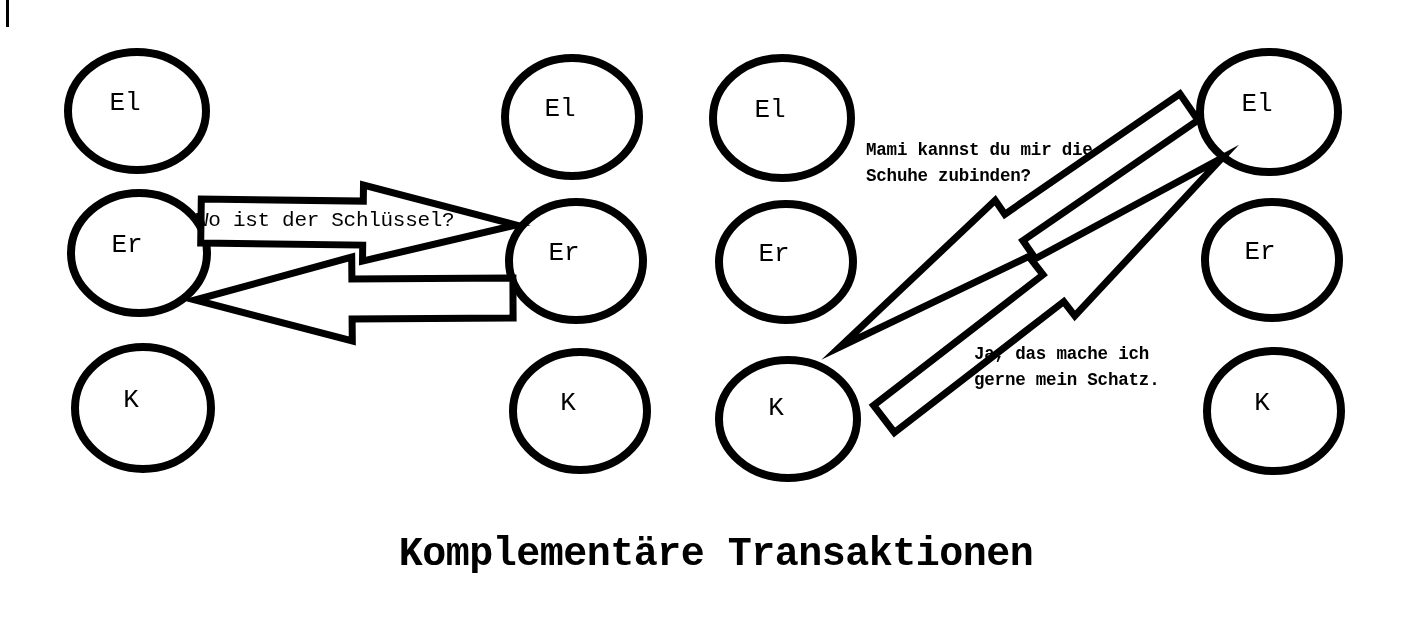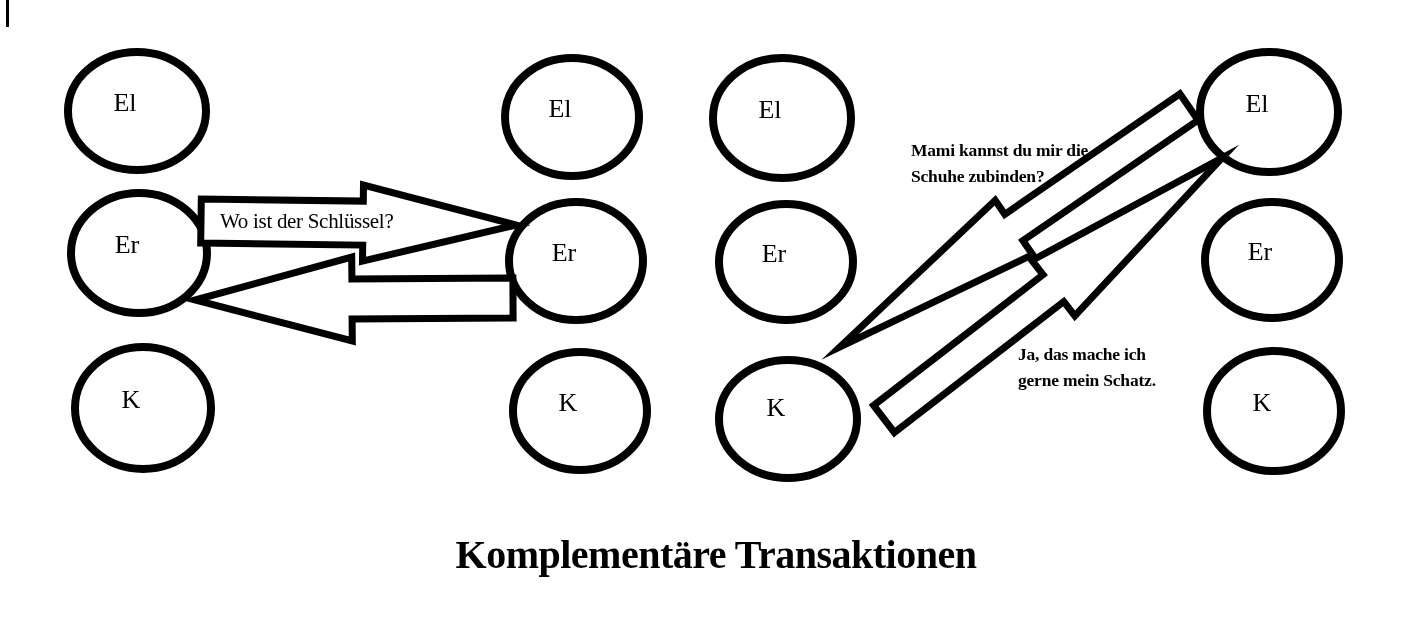--- a/index.html
+++ b/index.html
@@ -1,18 +1,18 @@
 <!DOCTYPE html>
 <html><head>
 <meta charset="utf-8">
 <style>
   html,body{margin:0;padding:0;background:#ffffff;}
   .stage{
     position:relative;width:1410px;height:622px;background:#ffffff;overflow:hidden;
-    font-family:Liberation Serif, serif;color:#000;
+    font-family:Liberation Mono, monospace;color:#000;
   }
   .caret{position:absolute;left:6px;top:0;width:3px;height:27px;background:#000;}
   svg.shapes{position:absolute;left:0;top:0;}
   .lbl{
     position:absolute;width:64px;height:32px;line-height:32px;text-align:center;
     font-size:26px;color:#000;
   }
   .arrowtext{
     position:absolute;font-size:21px;line-height:26px;white-space:nowrap;
     letter-spacing:-0.3px;color:#000;
@@ -61,21 +61,21 @@
   <div class="lbl" style="left:536px;top:387px">K</div>
 
   <div class="lbl" style="left:738px;top:94px">El</div>
   <div class="lbl" style="left:742px;top:238px">Er</div>
   <div class="lbl" style="left:744px;top:392px">K</div>
 
   <div class="lbl" style="left:1225px;top:88px">El</div>
   <div class="lbl" style="left:1228px;top:236px">Er</div>
   <div class="lbl" style="left:1230px;top:387px">K</div>
 
-  <div class="arrowtext" style="left:220px;top:208px">Wo ist der Schlüssel?</div>
-  <div class="btext" style="left:911px;top:137px">Mami kannst du mir die
+  <div class="arrowtext" style="left:196px;top:208px">Wo ist der Schlüssel?</div>
+  <div class="btext" style="left:866px;top:137px">Mami kannst du mir die
 Schuhe zubinden?</div>
-  <div class="btext" style="left:1018px;top:341px">Ja, das mache ich
+  <div class="btext" style="left:974px;top:341px">Ja, das mache ich
 gerne mein Schatz.</div>
 
   <div class="title">Komplementäre Transaktionen</div>
 
 </div>
 
 </body></html>

